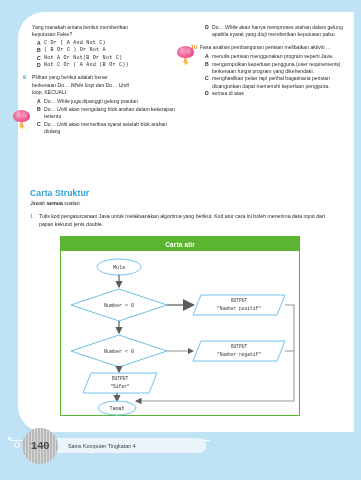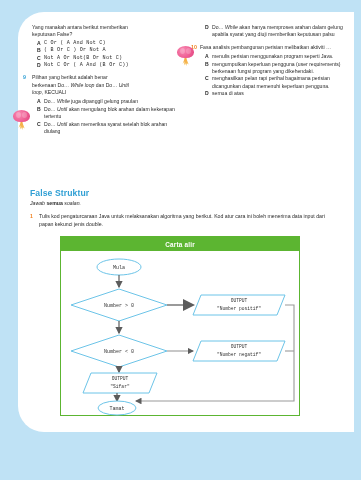--- a/index.html
+++ b/index.html
@@ -246,21 +246,21 @@
         <span class="opt-body">menghasilkan pelan rapi perihal bagaimana perisian dicangunkan dapat memenuhi keperluan pengguna.</span>
       </div>
       <div class="opt">
         <span class="opt-letter">D</span>
         <span class="opt-body">semua di atas</span>
       </div>
     </div>
   </div>
 
   <div class="struktur">
-    <h2>False Struktur</h2>
+    <h2>Carta Struktur</h2>
     <div class="sub"><span>Jawab </span><b>semua</b><span> soalan.</span></div>
     <div class="q1">
       <span class="n">1</span>
       <span class="t">Tulis kod pengaturcaraan Java untuk melaksanakan algoritma yang berikut. Kod atur cara ini boleh menerima data input dari papan kekunci jenis double.</span>
     </div>
   </div>
 
   <div class="chart-frame">
     <div class="chart-title">Carta alir</div>
     <div class="chart-body">
@@ -307,14 +307,27 @@
         <text id="t-out3v" x="59" y="137" text-anchor="middle" font-family="'Liberation Mono',monospace" font-size="4.6" fill="#333">"Sifar"</text>
 
         <line x1="56" y1="142" x2="56" y2="150" stroke="#5c5c5c" stroke-width="1.2" marker-end="url(#ah)"></line>
 
         <ellipse cx="56" cy="157" rx="19" ry="7" fill="#ffffff" stroke="#6cc4e8" stroke-width="1"></ellipse>
         <text id="t-end" x="56" y="159" text-anchor="middle" font-family="'Liberation Mono',monospace" font-size="5" fill="#333">Tamat</text>
       </svg>
     </div>
   </div>
 
+  <div class="footer">
+    <div class="foot-line"></div>
+    <div class="dot d1"></div>
+    <div class="dot d2"></div>
+    <div class="dot d3"></div>
+    <div class="foot-bar">
+      <span>Sains Komputer Tingkatan 4</span>
+    </div>
+    <div class="foot-disc">
+      <div class="stripes"></div>
+    </div>
+    <div class="foot-pagenum">140</div>
+  </div>
 
 </div>
 
 </body></html>

